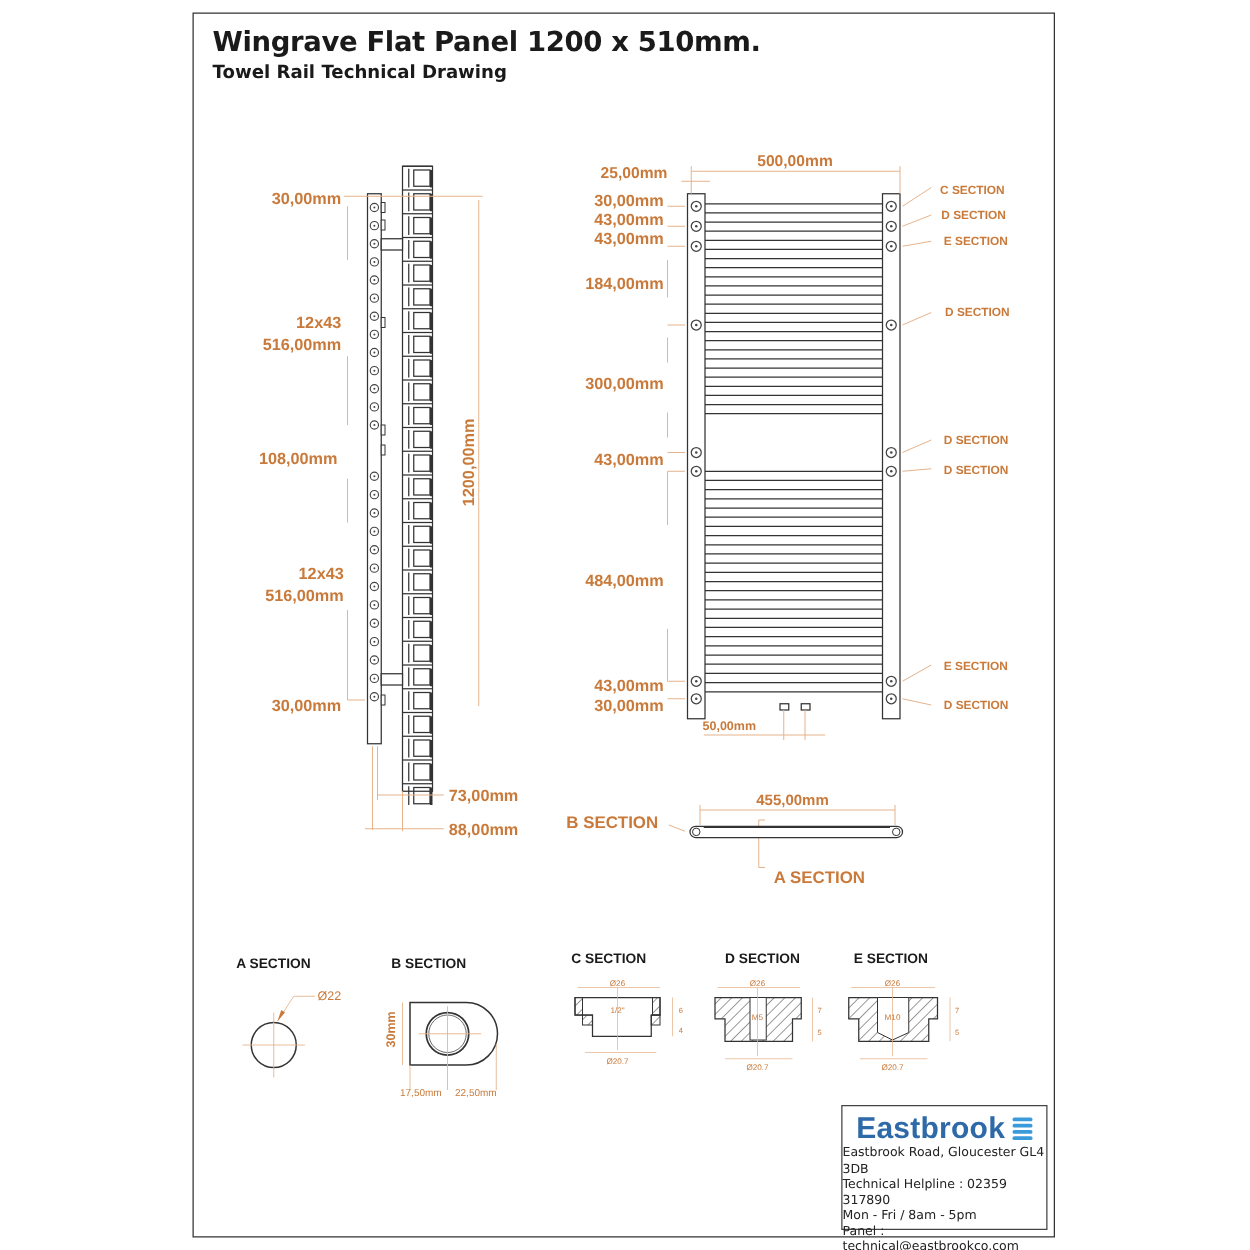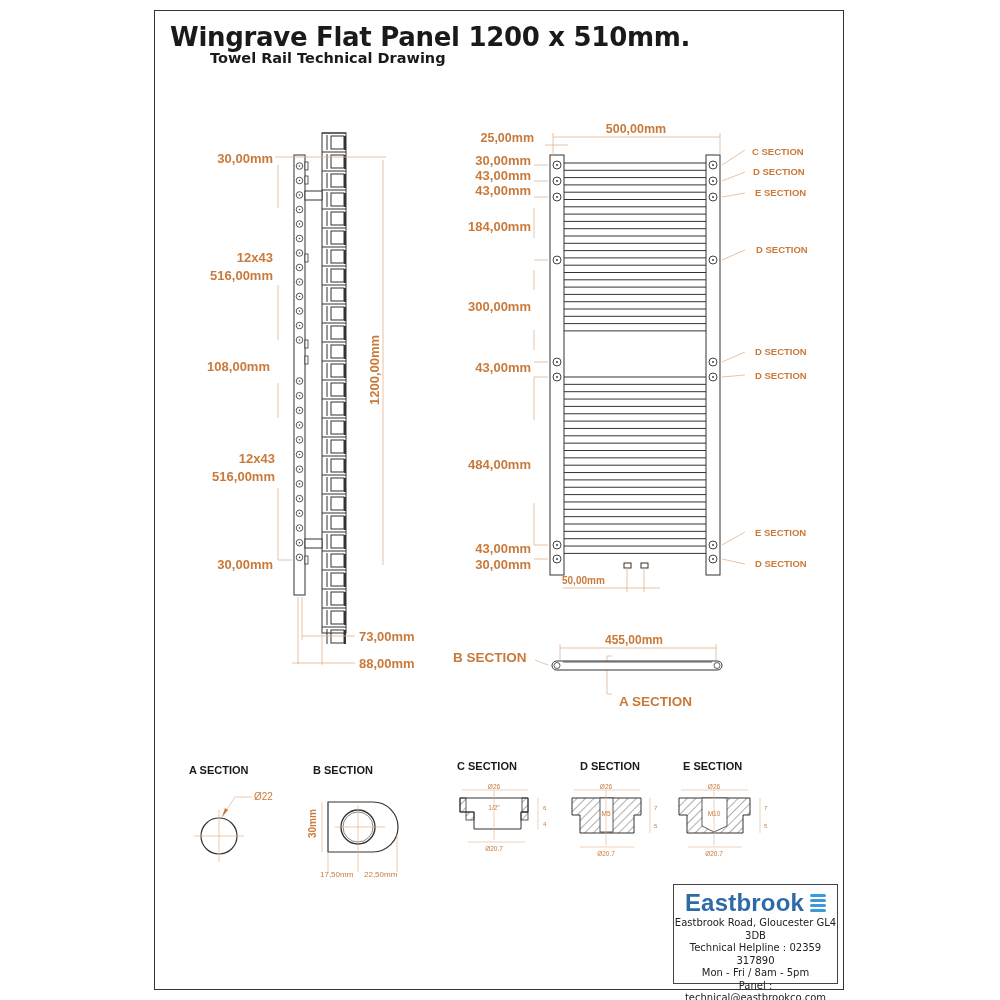--- a/index.html
+++ b/index.html
@@ -1,25 +1,25 @@
 <!DOCTYPE html>
 <html><head>
 <meta charset="utf-8">
 <style>
   html, body { margin:0; padding:0; background:#ffffff; }
   body { width:1000px; height:1000px; position:relative; overflow:hidden; font-family:"DejaVu Sans", sans-serif; }
   .sheet { position:absolute; left:154px; top:10px; width:690px; height:980px; border:1px solid #333; box-sizing:border-box; background:#fff; }
-  .title { position:absolute; left:170px; top:22px; font-size:26px; font-weight:bold; color:#1a1a1a; letter-spacing:-0.3px; }
-  .subtitle { position:absolute; left:170px; top:50px; font-size:14.5px; font-weight:bold; color:#1a1a1a;margin-left:40px; }
+  .title { position:absolute; left:170px; top:22px; font-size:22px; font-weight:bold; color:#1a1a1a; letter-spacing:-0.3px; }
+  .subtitle { position:absolute; left:170px; top:50px; font-size:14.5px; font-weight:bold; color:#1a1a1a; }
   svg.draw { position:absolute; left:0; top:0; }
   .dim { font-family:"Liberation Sans", sans-serif; font-weight:bold; fill:#c97a3a; }
   .sec-lbl { font-family:"Liberation Sans", sans-serif; font-weight:bold; fill:#c97a3a; }
   .sec-head { font-family:"Liberation Sans", sans-serif; font-weight:bold; fill:#1a1a1a; }
   .small-dim { font-family:"Liberation Sans", sans-serif; fill:#c97a3a; }
-  .logo-box { position:absolute; left:673px; top:884px; width:165px; height:100px; border:1px solid #444; box-sizing:border-box; background:#fff; text-align:center; }
+  .logo-box { position:absolute; left:673px; top:884px; width:165px; height:100px; border:1px solid #444; box-sizing:border-box; background:#fff; }
   .logo-row { display:flex; align-items:center; justify-content:center; margin-top:4px; }
   .logo-text { font-family:"Liberation Sans", sans-serif; font-size:24px; font-weight:bold; color:#2e6aa8; letter-spacing:0.2px; }
   .logo-waves { margin-left:6px; display:flex; flex-direction:column; gap:2px; }
   .logo-waves span { display:block; width:16px; height:3px; background:#3b9ad9; border-radius:2px; }
   .info { font-family:"DejaVu Sans", sans-serif; font-size:10px; color:#222; line-height:12.5px; }
 </style>
 </head>
 <body>
 
 <div class="sheet"></div>

